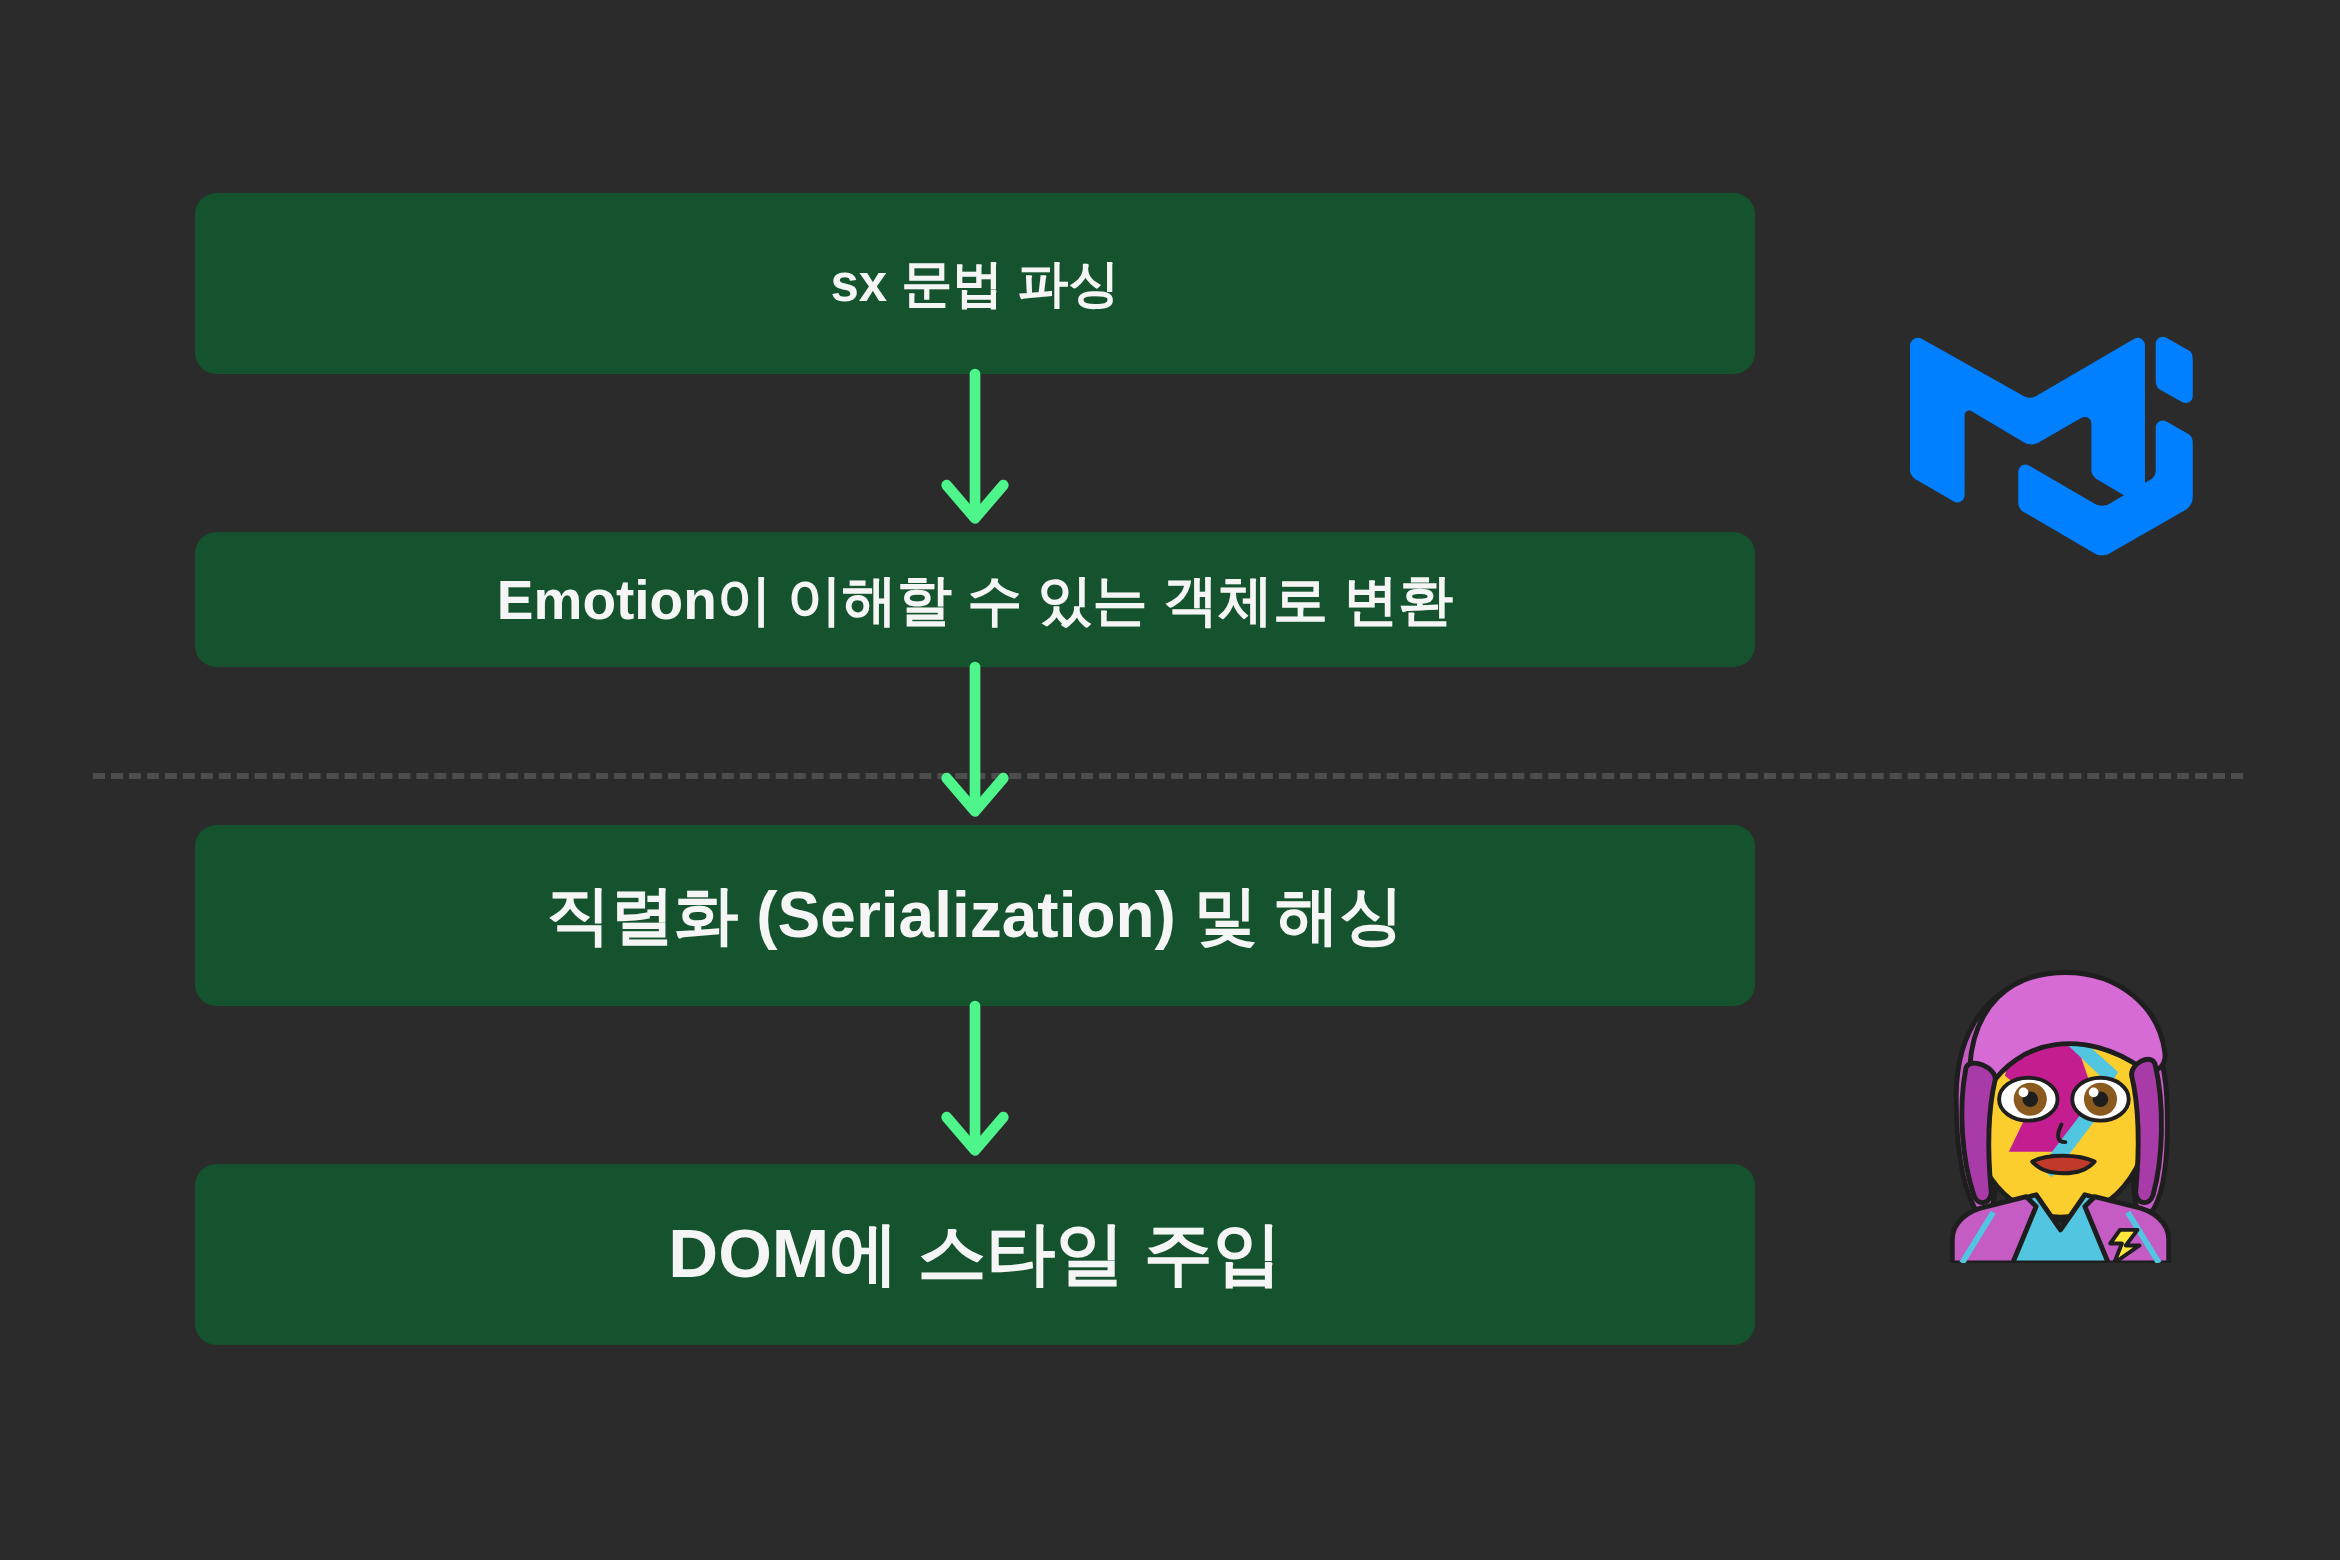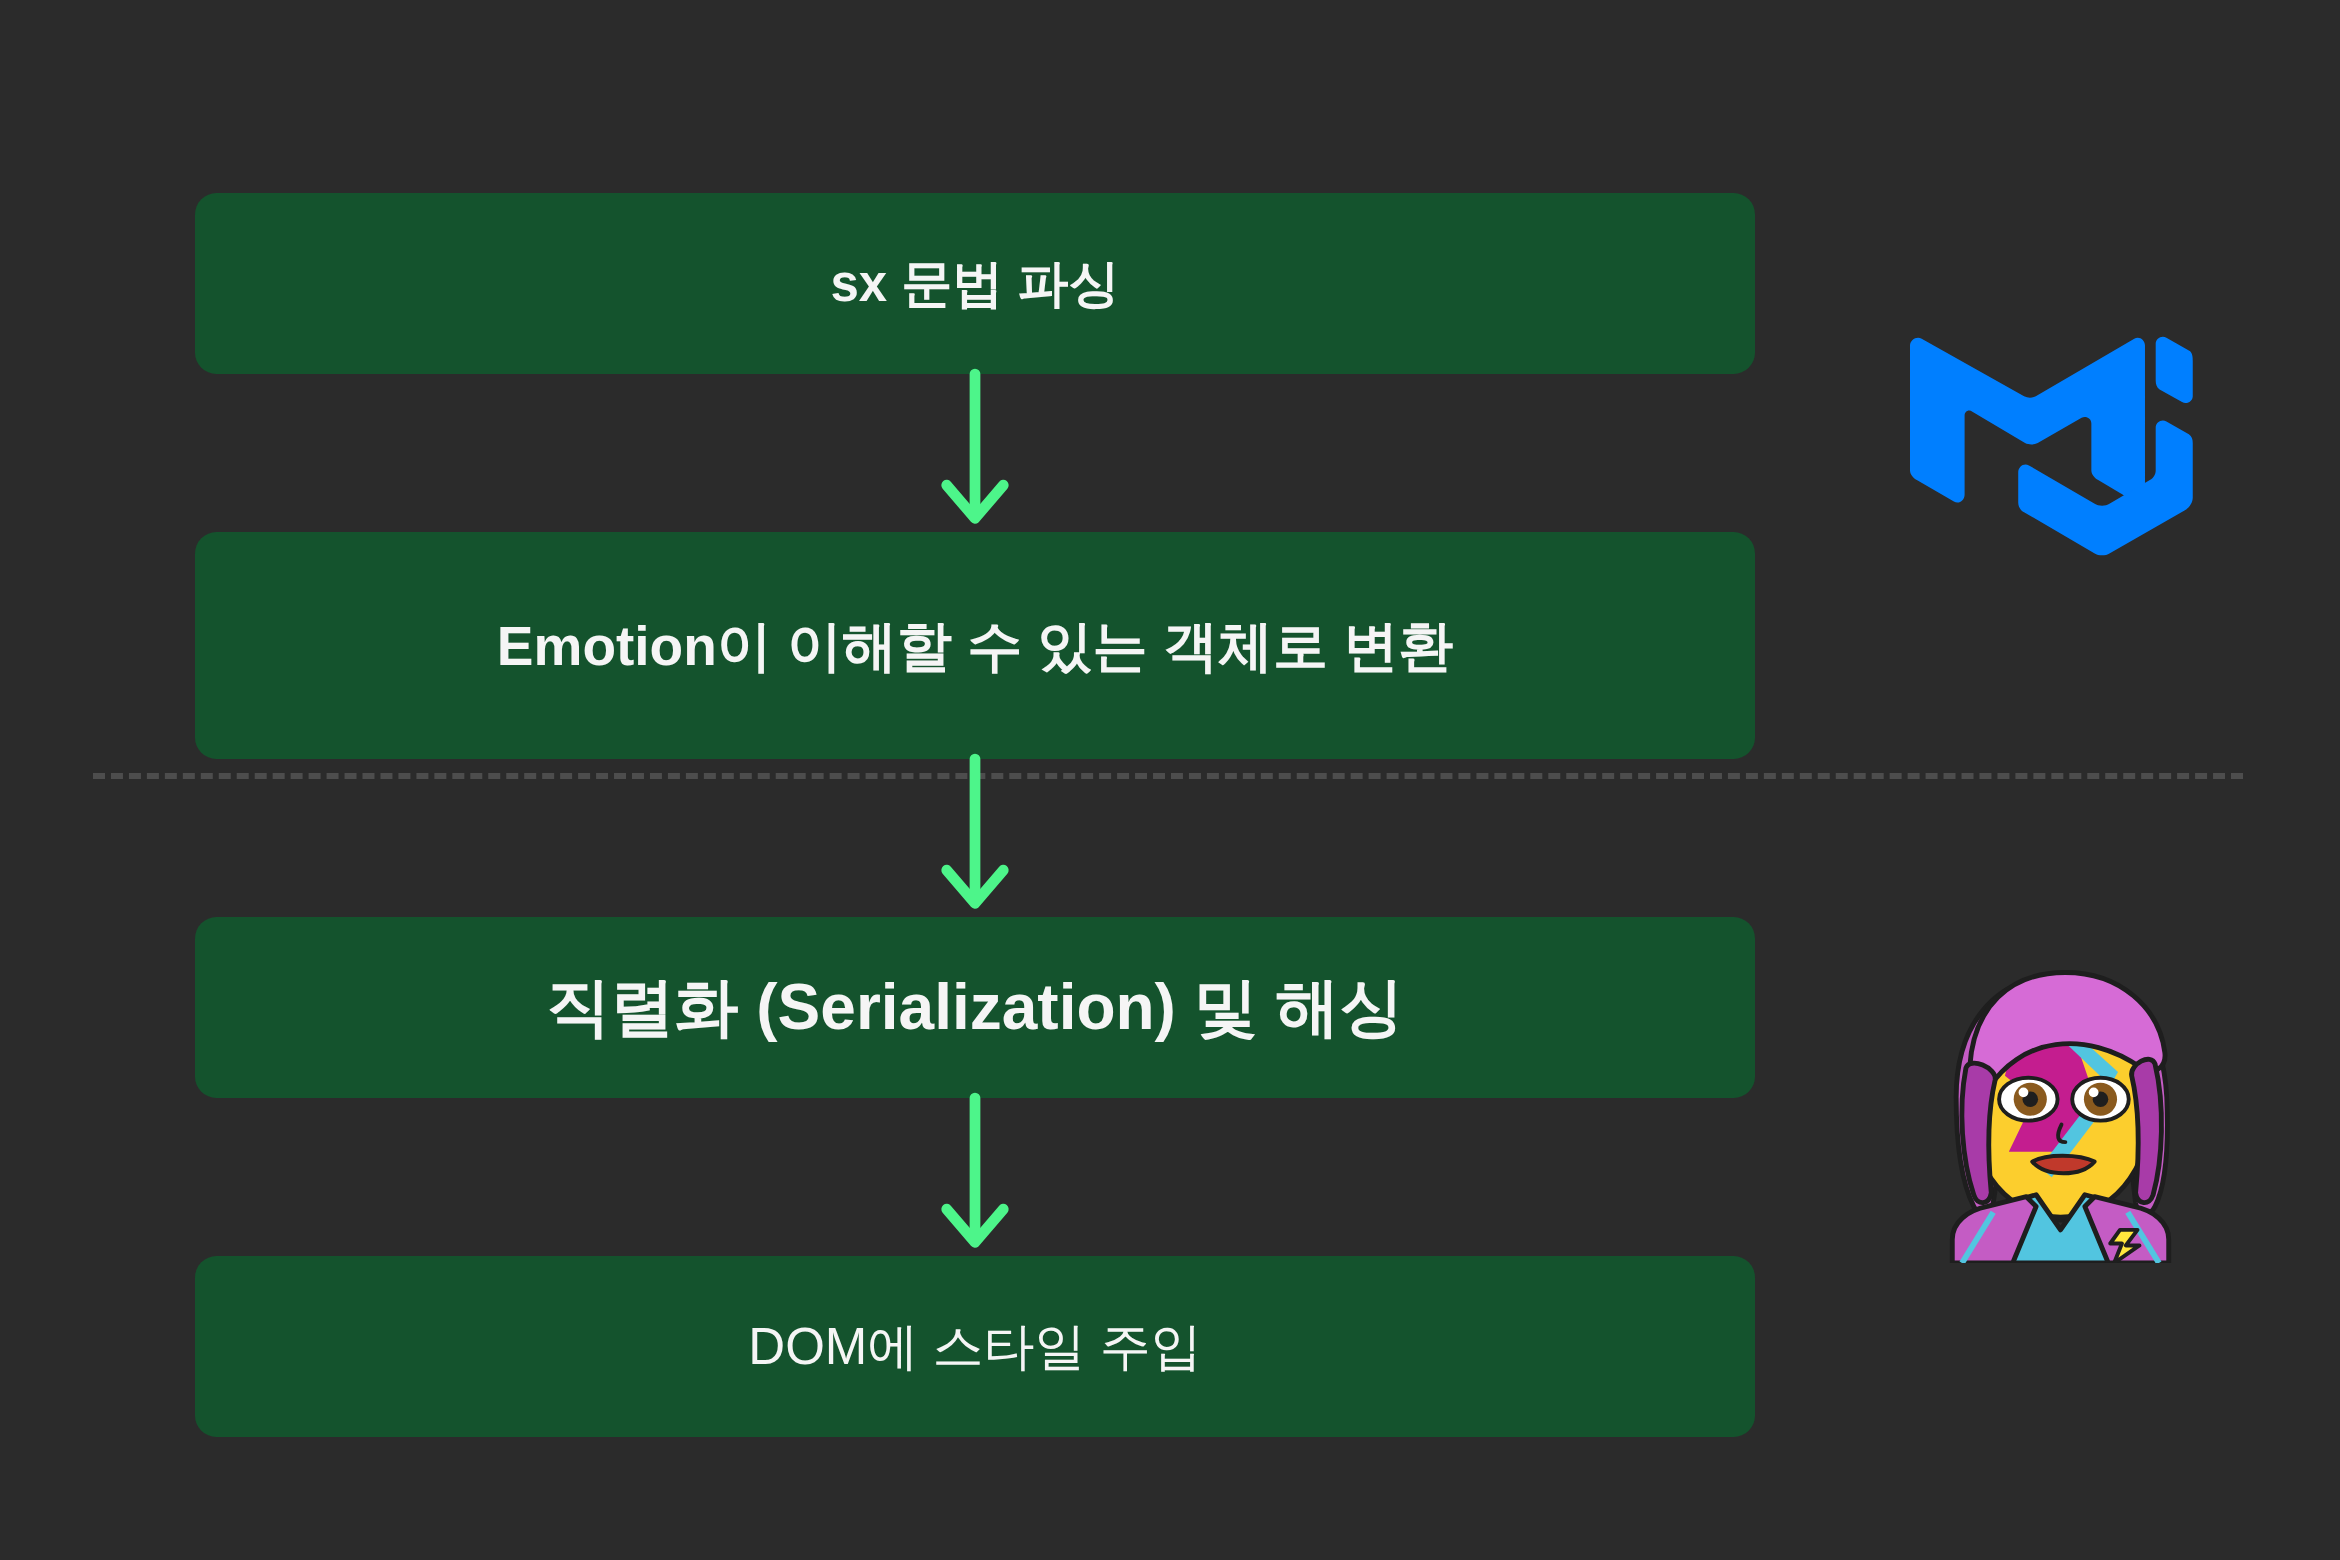--- a/index.html
+++ b/index.html
@@ -43,28 +43,28 @@
 
   .flow-box-label {
     color: #f5f5f5;
     text-align: center;
     line-height: 1.2;
     white-space: nowrap;
   }
 
   
   .box-1 { height: 181px; }
-  .box-2 { height: 227px; }
+  .box-2 { height: 135px; }
   .box-3 { height: 181px; }
   .box-4 { height: 181px; }
 
   .box-1 .flow-box-label { font-size: 51px; font-weight: 700; }
   .box-2 .flow-box-label { font-size: 55px; font-weight: 700; }
   .box-3 .flow-box-label { font-size: 64px; font-weight: 700; }
-  .box-4 .flow-box-label { font-size: 51px; font-weight: 400; }
+  .box-4 .flow-box-label { font-size: 69px; font-weight: 700; }
 
   
   .arrow-slot {
     height: 158px;
     display: flex;
     align-items: center;
     justify-content: center;
     position: relative;
   }
   .arrow-slot.tall { height: 158px; }

